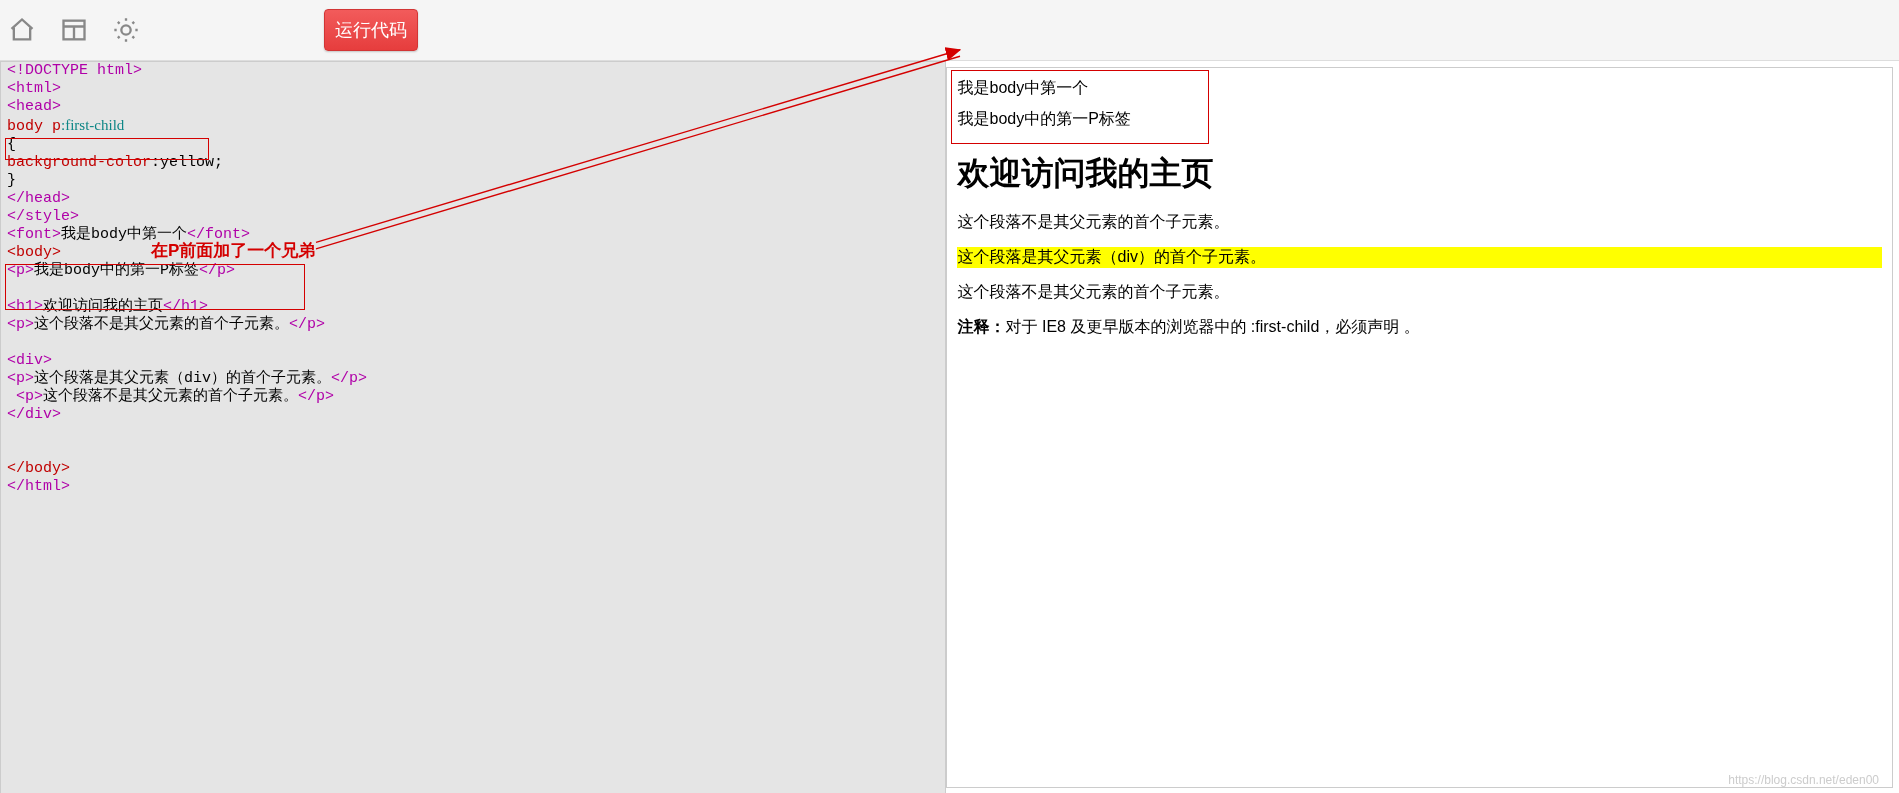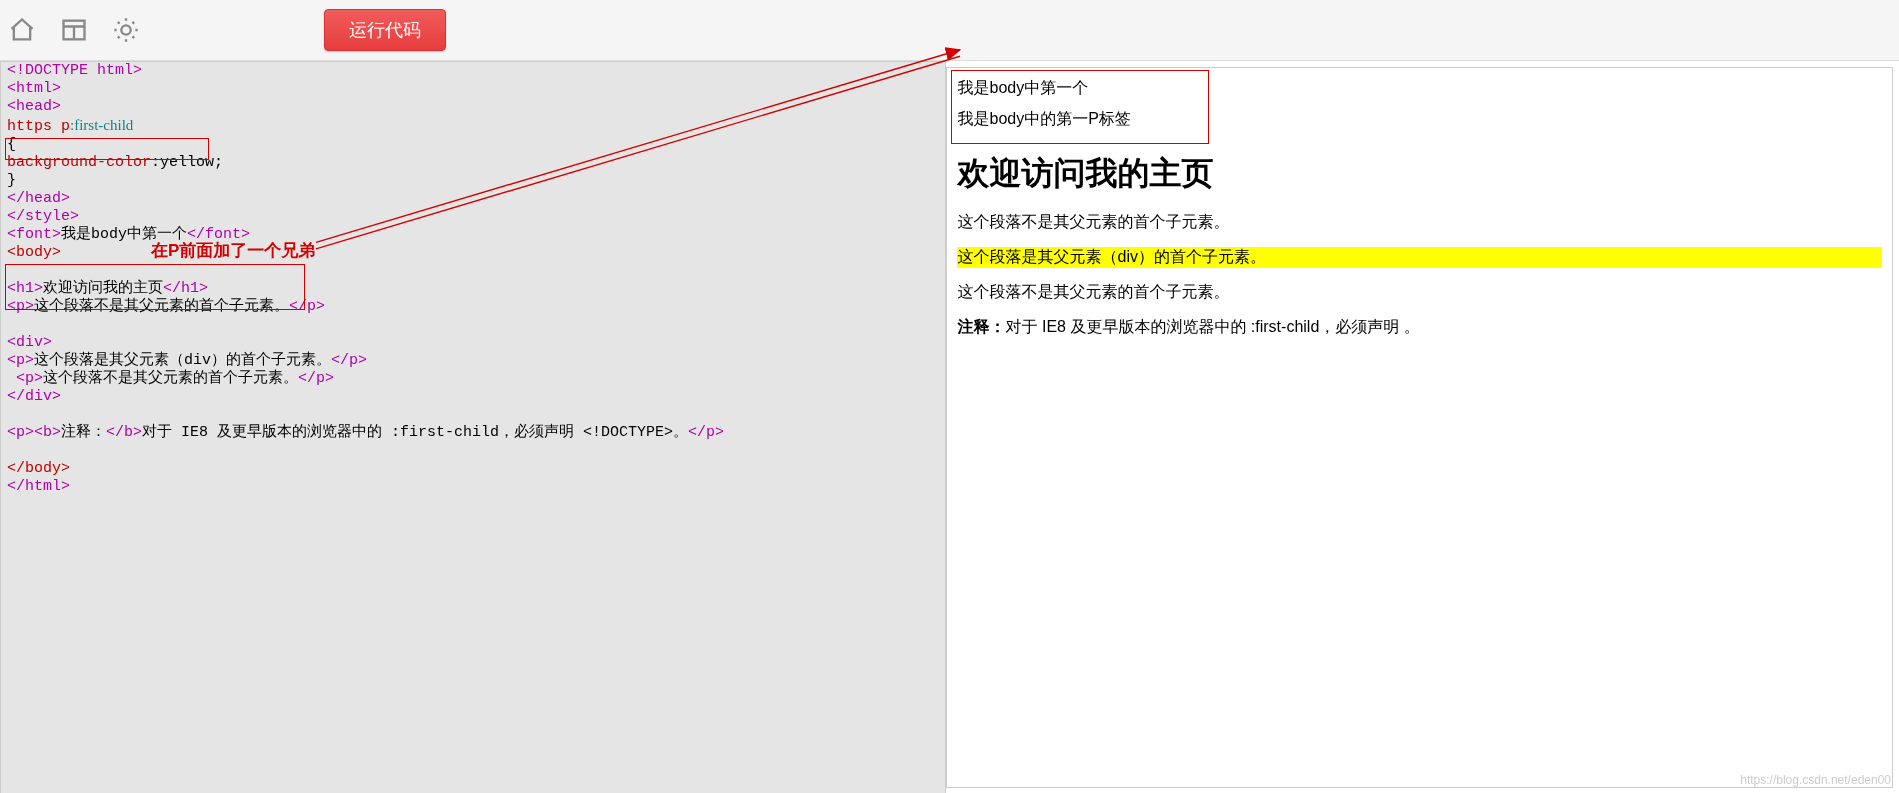--- a/index.html
+++ b/index.html
@@ -1,37 +1,37 @@
 <!DOCTYPE html>
 <html><head>
 <meta charset="utf-8">
 <style>
   html,body{margin:0;padding:0;font-family:"Microsoft YaHei",Arial,sans-serif;font-size:16px;background:#fff;}
   .toolbar{height:60px;border-bottom:1px solid #ddd;background:#f5f5f5;display:flex;align-items:center;padding:0 8px;gap:24px;position:relative;}
   .tb-icon{width:28px;height:28px;display:flex;align-items:center;justify-content:center;color:#666;}
   .tb-icon svg{width:28px;height:28px;stroke:#888;fill:none;stroke-width:2;}
-  .run-btn{background:linear-gradient(#f25b5b,#e63d3d);color:#fff;border:1px solid #d23535;border-radius:4px;padding:8px 24px;font-size:18px;font-weight:500;cursor:pointer;box-shadow:0 1px 2px rgba(0,0,0,.2);margin-left:160px;}
+  .run-btn{background:linear-gradient(#f25b5b,#e63d3d);color:#fff;border:1px solid #d23535;border-radius:4px;padding:8px 10px;font-size:18px;font-weight:500;cursor:pointer;box-shadow:0 1px 2px rgba(0,0,0,.2);margin-left:160px;}
   .panes{display:flex;height:calc(793px - 60px);}
   .code-pane{width:50%;position:relative;border:1px solid #ccc;background:#e5e5e5;padding:0 6px;font-family:Consolas,"Courier New",monospace;font-size:15px;line-height:18px;box-sizing:border-box;}
   .preview-pane{width:50%;border:1px solid #ccc;margin:6px 6px 6px 0;padding:6px 10px;box-sizing:border-box;position:relative;}
   .code-pane span{white-space:pre;}
   .c-purple{color:#b000a8;}
   .c-teal{color:#0d8686;font-family:Liberation Serif, serif;}
   .c-red{color:#c00000;}
   .c-black{color:#000;}
   .red-box{position:absolute;border:1px solid #d40000;pointer-events:none;}
   .red-note{position:absolute;color:#d40000;font-size:17px;font-weight:bold;font-family:"Microsoft YaHei",sans-serif;}
   
   .preview-pane p{margin:14px 0;font-size:16px;}
   .preview-pane h1{margin:22px 0 16px 0;font-size:32px;font-weight:bold;}
   .hl{background:yellow;}
   .preview-pane .note b{font-weight:bold;}
   
   .overlay-svg{position:absolute;left:0;top:0;width:100%;height:100%;pointer-events:none;}
-  .watermark{position:absolute;right:8px;bottom:6px;font-size:12px;color:#ccc;}
+  .watermark{position:absolute;right:20px;bottom:6px;font-size:12px;color:#ccc;}
 </style>
 </head>
 <body>
 
 <div class="toolbar">
   <div class="tb-icon">
     <svg viewBox="0 0 24 24">
         <path d="M3 11 L12 3 L21 11 M5 10 V20 H19 V10"></path>
       </svg>
   </div>
@@ -49,38 +49,38 @@
   </div>
   <button class="run-btn">运行代码</button>
 </div>
 
 <div class="panes">
 
   <div class="code-pane">
 <div><span class="c-purple">&lt;!DOCTYPE html&gt;</span></div>
 <div><span class="c-purple">&lt;html&gt;</span></div>
 <div><span class="c-purple">&lt;head&gt;</span></div>
-<div><span class="c-red">https p</span><span class="c-teal">:first-child</span></div>
+<div><span class="c-red">body p</span><span class="c-teal">:first-child</span></div>
 <div><span class="c-black">{</span></div>
 <div><span class="c-red">background-color</span><span class="c-black">:yellow;</span></div>
 <div><span class="c-black">}</span></div>
 <div><span class="c-purple">&lt;/head&gt;</span></div>
 <div><span class="c-purple">&lt;/style&gt;</span></div>
 <div><span class="c-purple">&lt;font&gt;</span><span class="c-black">我是body中第一个</span><span class="c-purple">&lt;/font&gt;</span></div>
 <div><span class="c-red">&lt;body&gt;</span></div>
+<div><span class="c-purple">&lt;p&gt;</span><span class="c-black">我是body中的第一P标签</span><span class="c-purple">&lt;/p&gt;</span></div>
 <div>&nbsp;</div>
 <div><span class="c-purple">&lt;h1&gt;</span><span class="c-black">欢迎访问我的主页</span><span class="c-purple">&lt;/h1&gt;</span></div>
 <div><span class="c-purple">&lt;p&gt;</span><span class="c-black">这个段落不是其父元素的首个子元素。</span><span class="c-purple">&lt;/p&gt;</span></div>
 <div>&nbsp;</div>
 <div><span class="c-purple">&lt;div&gt;</span></div>
 <div><span class="c-purple">&lt;p&gt;</span><span class="c-black">这个段落是其父元素（div）的首个子元素。</span><span class="c-purple">&lt;/p&gt;</span></div>
 <div><span class="c-purple"> &lt;p&gt;</span><span class="c-black">这个段落不是其父元素的首个子元素。</span><span class="c-purple">&lt;/p&gt;</span></div>
 <div><span class="c-purple">&lt;/div&gt;</span></div>
 <div>&nbsp;</div>
-<div><span class="c-purple">&lt;p&gt;&lt;b&gt;</span><span class="c-black">注释：</span><span class="c-purple">&lt;/b&gt;</span><span class="c-black">对于 IE8 及更早版本的浏览器中的 :first-child，必须声明 &lt;!DOCTYPE&gt;。</span><span class="c-purple">&lt;/p&gt;</span></div>
 <div>&nbsp;</div>
 <div><span class="c-red">&lt;/body&gt;</span></div>
 <div><span class="c-purple">&lt;/html&gt;</span></div>
 
     <div class="red-box" style="left:4px;top:76px;width:202px;height:20px;"></div>
     <div class="red-box" style="left:4px;top:202px;width:298px;height:44px;"></div>
     <div class="red-note" style="left:150px;top:180px;">在P前面加了一个兄弟</div>
   </div>
 
   <div class="preview-pane">

